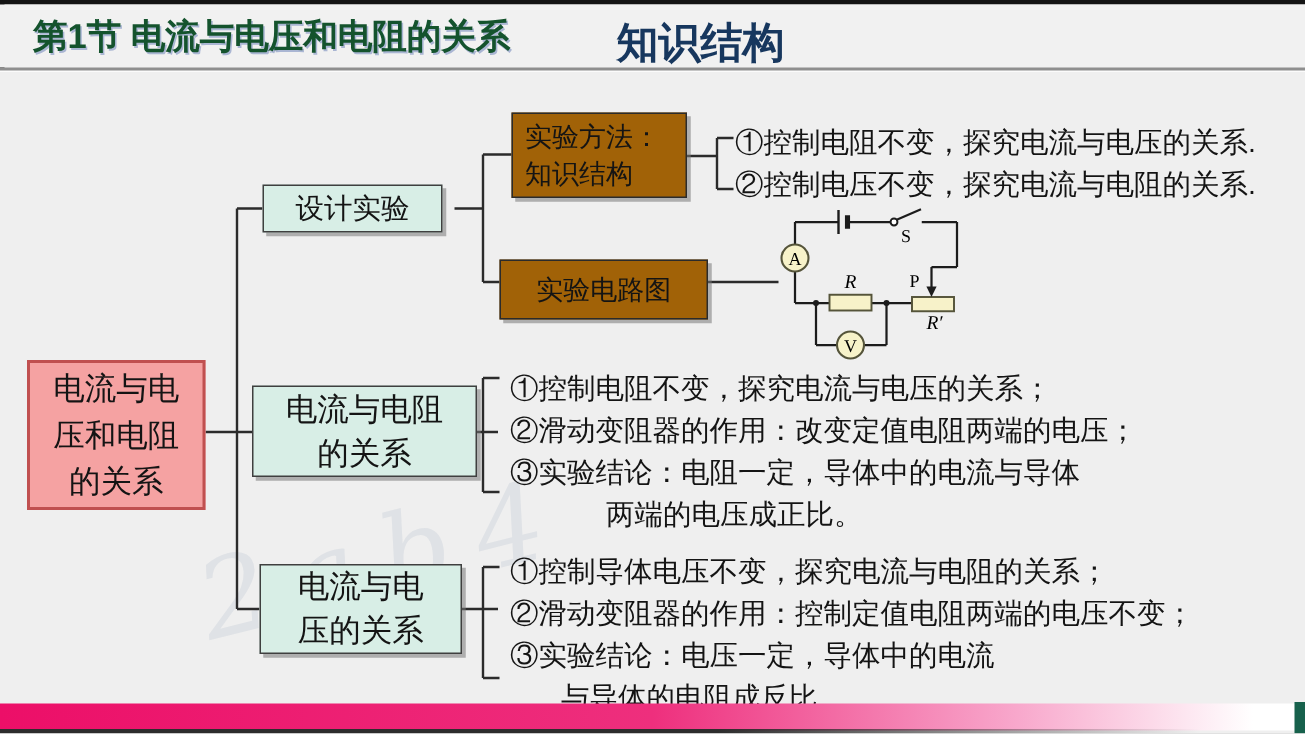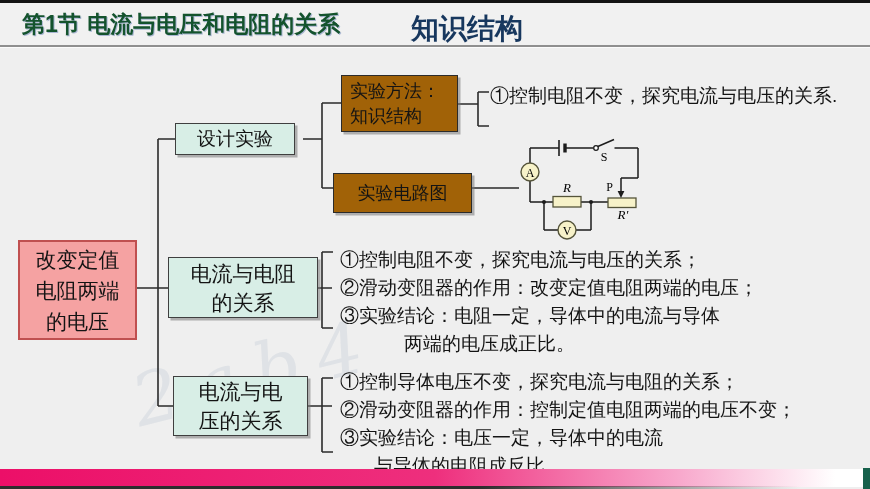--- a/index.html
+++ b/index.html
@@ -65,21 +65,21 @@
   <svg class="connectors" width="870" height="489" viewBox="0 0 870 489">
     <path d="M137 288 H158  M158 139 V406  M158 139 H175  M158 288 H168  M158 406 H173
              M303 139 H322  M322 103 V188  M322 103 H341  M322 188 H333
              M472 188 H519
              M458 104 H478  M478 92 V126  M478 92 H489  M478 126 H489
              M307 288 H332  M322 252 V328  M322 252 H333  M322 328 H333
              M308 406 H332  M322 378 V452  M322 378 H333  M322 452 H333" stroke="#2b2b2b" stroke-width="1.6" fill="none"></path>
   </svg>
 
   <div class="box box-root">
-    <span>改变定值电阻两端的电压</span>
+    <span>电流与电压和电阻的关系</span>
   </div>
 
   <div class="box box-green box-design">
     <span>设计实验</span>
   </div>
 
   <div class="box box-gray box-method">
     <div>实验方法：</div>
     <div>知识结构</div>
   </div>
@@ -91,20 +91,21 @@
   <div class="box box-green box-b2">
     <span>电流与电阻的关系</span>
   </div>
 
   <div class="box box-green box-b3">
     <span>电流与电压的关系</span>
   </div>
 
   <div class="tgroup tg-top">
     <div>①控制电阻不变，探究电流与电压的关系.</div>
+    <div>②控制电压不变，探究电流与电阻的关系.</div>
   </div>
 
   <svg class="circuit" width="160" height="112" viewBox="0 0 160 112">
 
     <path d="M25 14 H54  M60 14 H88.5  M109.5 14 H133  M133 14 V44  M133 44 H116  M116 44 V58
              M25 14 V29  M25 47 V68  M25 68 H48  M76 68 H103
              M39 68 V96  M39 96 H53  M71 96 H86  M86 96 V68" stroke="#1c1c1c" stroke-width="1.5" fill="none"></path>
 
     <g>
       <line x1="54" y1="6" x2="54" y2="22" stroke="#1c1c1c" stroke-width="1.6"></line>

